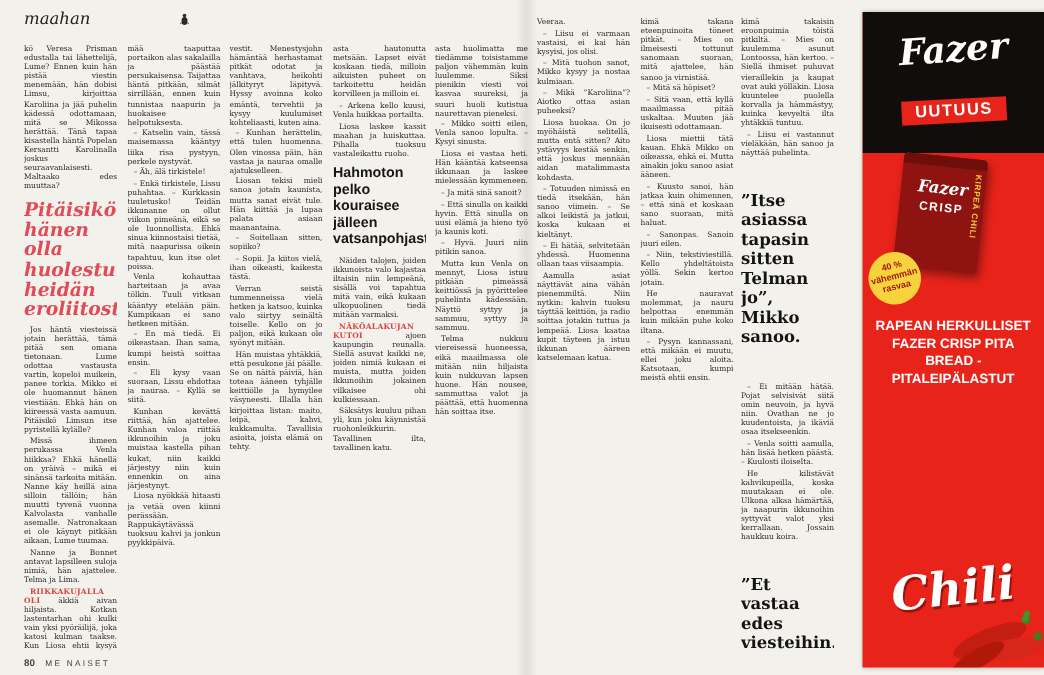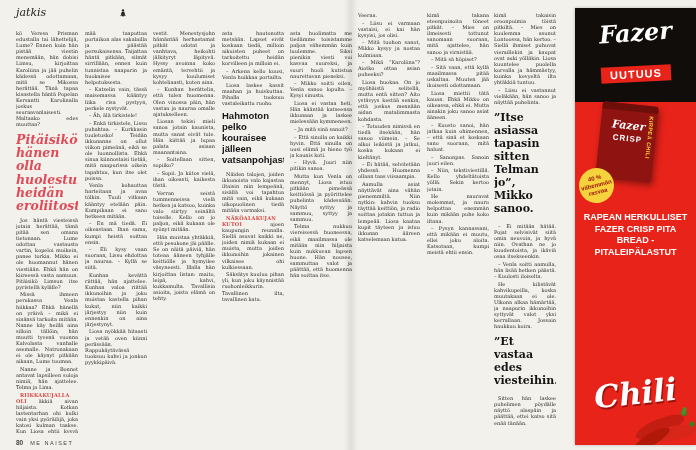--- a/index.html
+++ b/index.html
@@ -7,21 +7,21 @@
           font-family:"DejaVu Serif",serif;color:#2b2b2b;}
   .section-label{position:absolute;left:16px;top:6px;font-style:italic;font-size:11px;color:#222;}
   .fly{position:absolute;left:118px;top:8px;}
   .col{position:absolute;width:62px;font-size:5px;line-height:1.22;text-align:justify;overflow:hidden;}
   .col p{margin:0 0 1.5px;text-indent:4px;}
   .col p.first{text-indent:0;}
   .headline{font-style:italic;font-weight:bold;font-size:12.5px;line-height:1.07;color:#e04b58;
             margin:5px 0 4px;text-indent:0;font-family:"DejaVu Serif",serif;}
   .subhead{font-family:"Liberation Sans",sans-serif;font-weight:bold;font-size:9.5px;line-height:1.15;
            color:#161616;margin:5px 0;text-indent:0;}
-  .pullquote{font-weight:bold;font-size:11px;line-height:1.18;color:#141414;margin:7px 0;text-indent:0;}
+  .pullquote{font-weight:bold;font-size:11px;line-height:1.18;color:#141414;margin:23px 0;text-indent:0;}
   .lead{text-indent:0;}
   .lead-caps{color:#d8453f;font-weight:bold;letter-spacing:.2px;}
   .fold{position:absolute;left:344px;top:0;width:14px;height:450px;
         background:linear-gradient(90deg,rgba(0,0,0,0) 0%,rgba(0,0,0,.08) 50%,rgba(0,0,0,0) 100%);}
   .footer{position:absolute;left:16px;bottom:4px;display:flex;gap:7px;align-items:baseline;
           font-family:"Liberation Sans",sans-serif;color:#444;}
   .pageno{font-weight:bold;font-size:6.5px;}
   .magname{font-size:5.5px;letter-spacing:1.5px;}
   
   .ad{position:absolute;left:575px;top:8px;width:121px;height:437px;background:#e8231a;overflow:hidden;
@@ -49,21 +49,21 @@
   .chili-script{position:absolute;bottom:34px;left:4px;right:4px;text-align:center;
                 font-family:"DejaVu Serif",serif;font-style:italic;font-weight:bold;font-size:31px;color:#fff;
                 text-shadow:1px 2px 0 rgba(110,10,5,.65);transform:rotate(-6deg);}
   .peppers{position:absolute;right:0;bottom:0;}
 </style>
 </head>
 <body>
 
 <div class="spread">
 
-  <div class="section-label">jatkis</div>
+  <div class="section-label">maahan</div>
   <svg class="fly" width="10" height="10" viewBox="0 0 10 10">
     <ellipse cx="5" cy="6" rx="2" ry="2.6" fill="#2a2a2a"></ellipse>
     <circle cx="5" cy="2.4" r="1.2" fill="#2a2a2a"></circle>
     <line x1="2" y1="8" x2="4" y2="6.5" stroke="#2a2a2a" stroke-width=".5"></line>
     <line x1="8" y1="8" x2="6" y2="6.5" stroke="#2a2a2a" stroke-width=".5"></line>
   </svg>
 
   <div class="col" style="left:16px;top:30px;height:403px;">
     <p class="first">kö Veresa Prisman edustalla tai lähettelijä, Lume? Ennen kuin hän pistää viestin menemään, hän dobisi Limsu, kirjoittaa Karoliina ja jää puhelin kädessä odottamaan, mitä se Mikossa herättää. Tänä tapaa kisastella häntä Popelan Kersantti Karolinalla joskus seuraavanlaisesti. Maltaako edes muuttaa?</p>
     <h1 class="headline">Pitäisikö hänen olla huolestunut heidän eroliitostaan?</h1>

